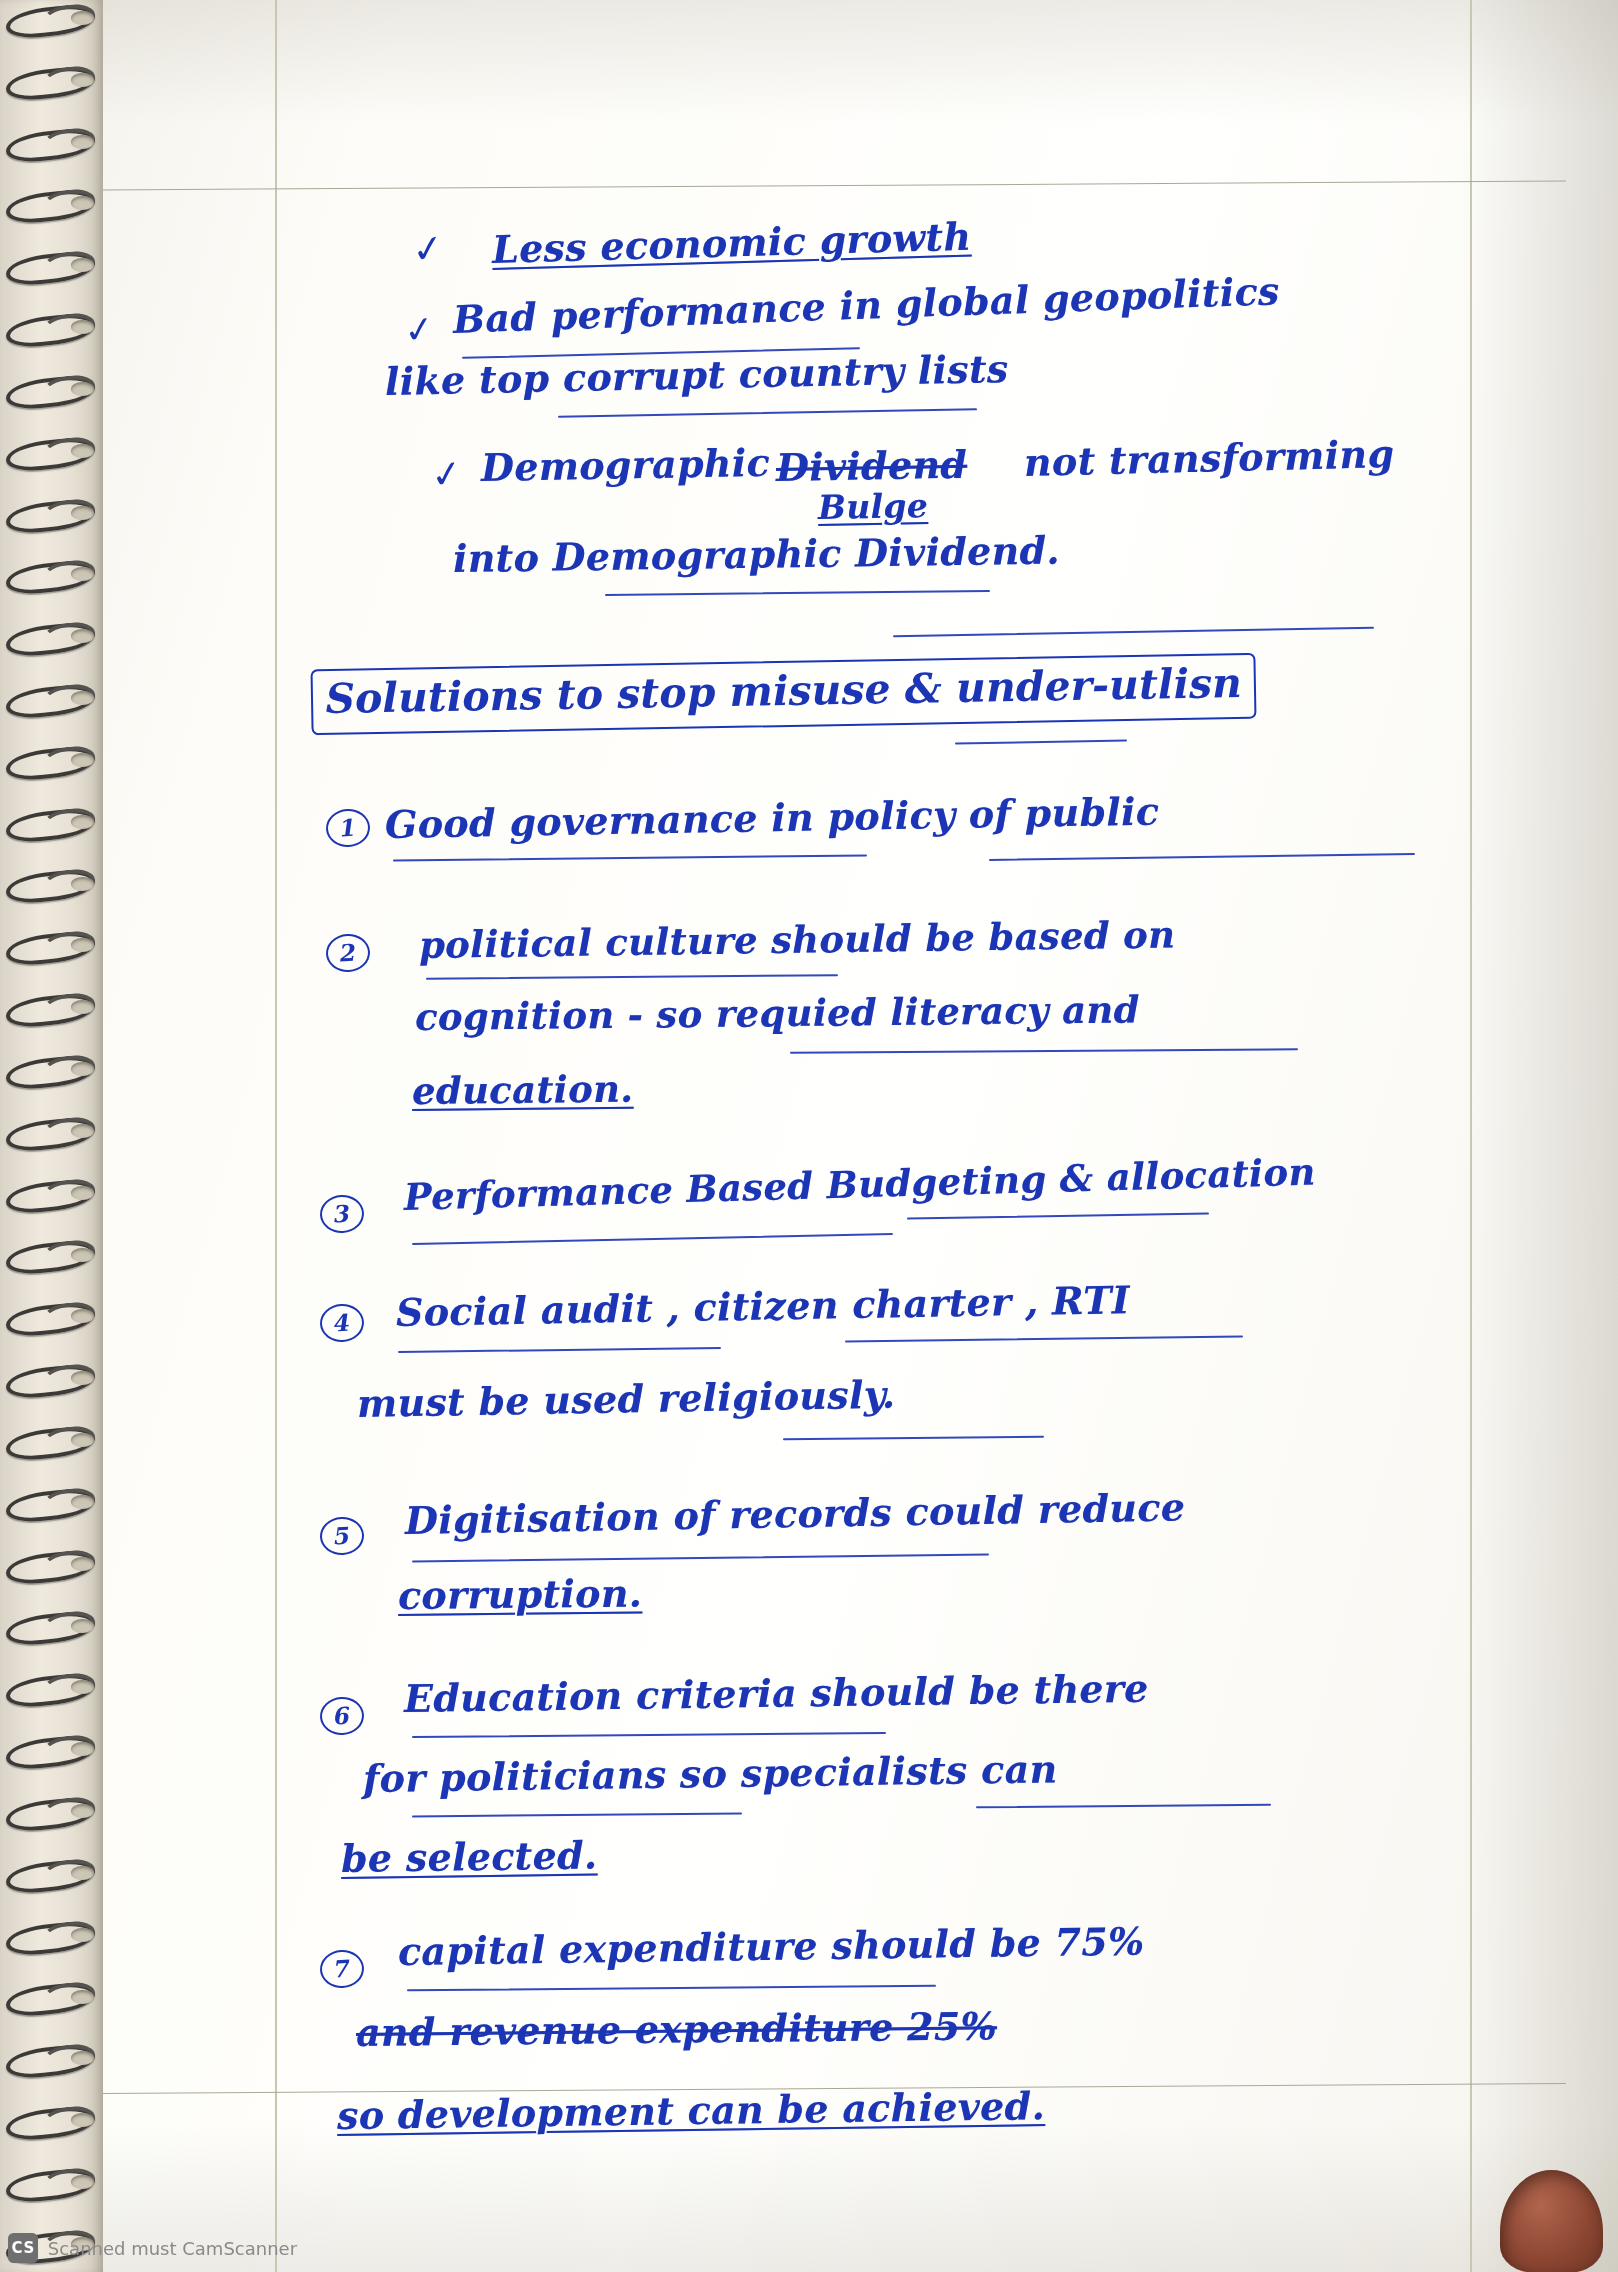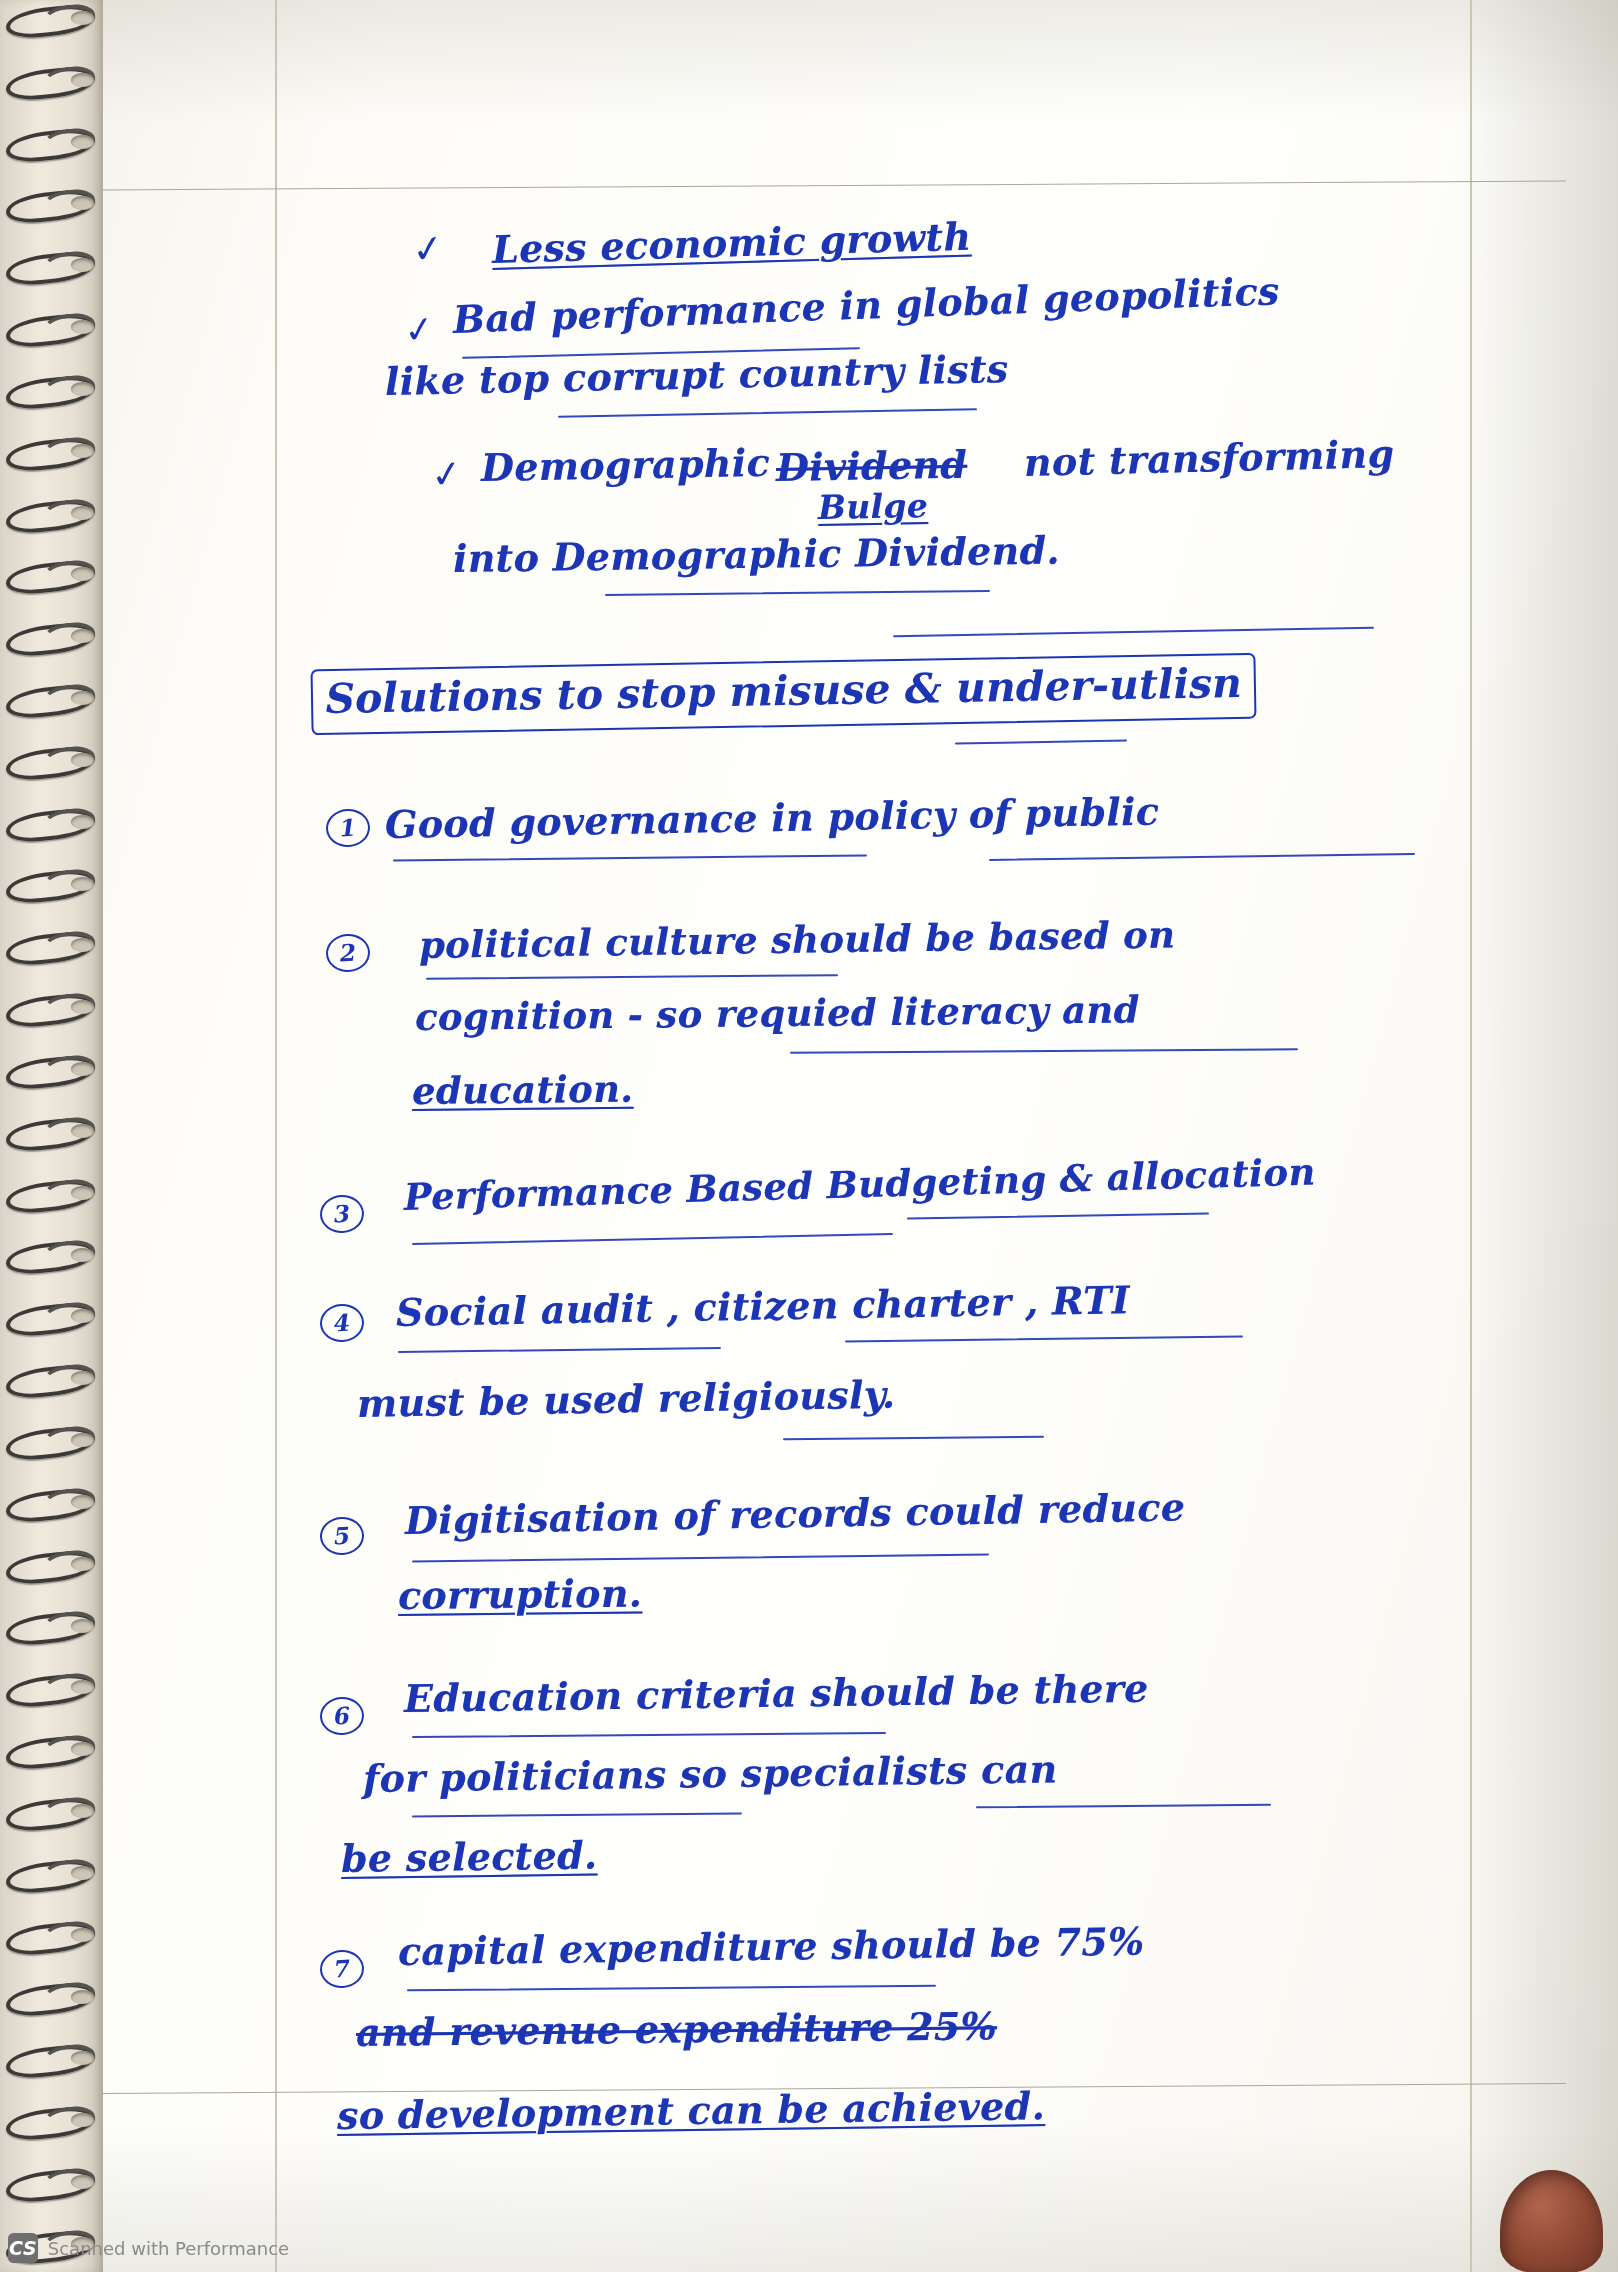--- a/index.html
+++ b/index.html
@@ -162,24 +162,23 @@
     left: 8.2px; bottom: 9.6px;
     display: flex; align-items: center; gap: 9.6px;
   }
   .cs-badge {
     width: 30px; height: 30px;
     border-radius: 5.5px;
     background: #6f6f6f;
     color: #fff;
     font-family: "DejaVu Sans", sans-serif;
     font-weight: 700;
-    font-size: 19px;
+    font-size: 15px;
     display: flex; align-items: center; justify-content: center;
     letter-spacing: 0.7px;
-    font-style: italic;
   }
   .cs-text {
     color: #8a8a8a;
     font-family: "DejaVu Sans", sans-serif;
     font-size: 18px;
   }
 </style>
 </head>
 <body>
 
@@ -338,17 +337,17 @@
   <div class="num-circle" style="left:320px; top:1950px;">7</div>
   <div class="hw" style="left:398px; top:1929px; font-size:38px; transform:rotate(-0.8deg);">capital expenditure should be 75%</div>
   <div class="scribble" style="left:407px; top:1987px; width:529px; transform:rotate(-0.5deg);"></div>
   <div class="hw strike" style="left:356px; top:2010px; font-size:38px; transform:rotate(-0.6deg);">and revenue expenditure 25%</div>
   <div class="hw u" style="left:337px; top:2093px; font-size:38px; transform:rotate(-0.8deg);">so development can be achieved.</div>
 
   <div class="thumb"></div>
 
   <div class="cs-footer">
     <div class="cs-badge">CS</div>
-    <div class="cs-text">Scanned with Performance</div>
+    <div class="cs-text">Scanned must CamScanner</div>
   </div>
 
 </div>
 
 
 </body></html>

